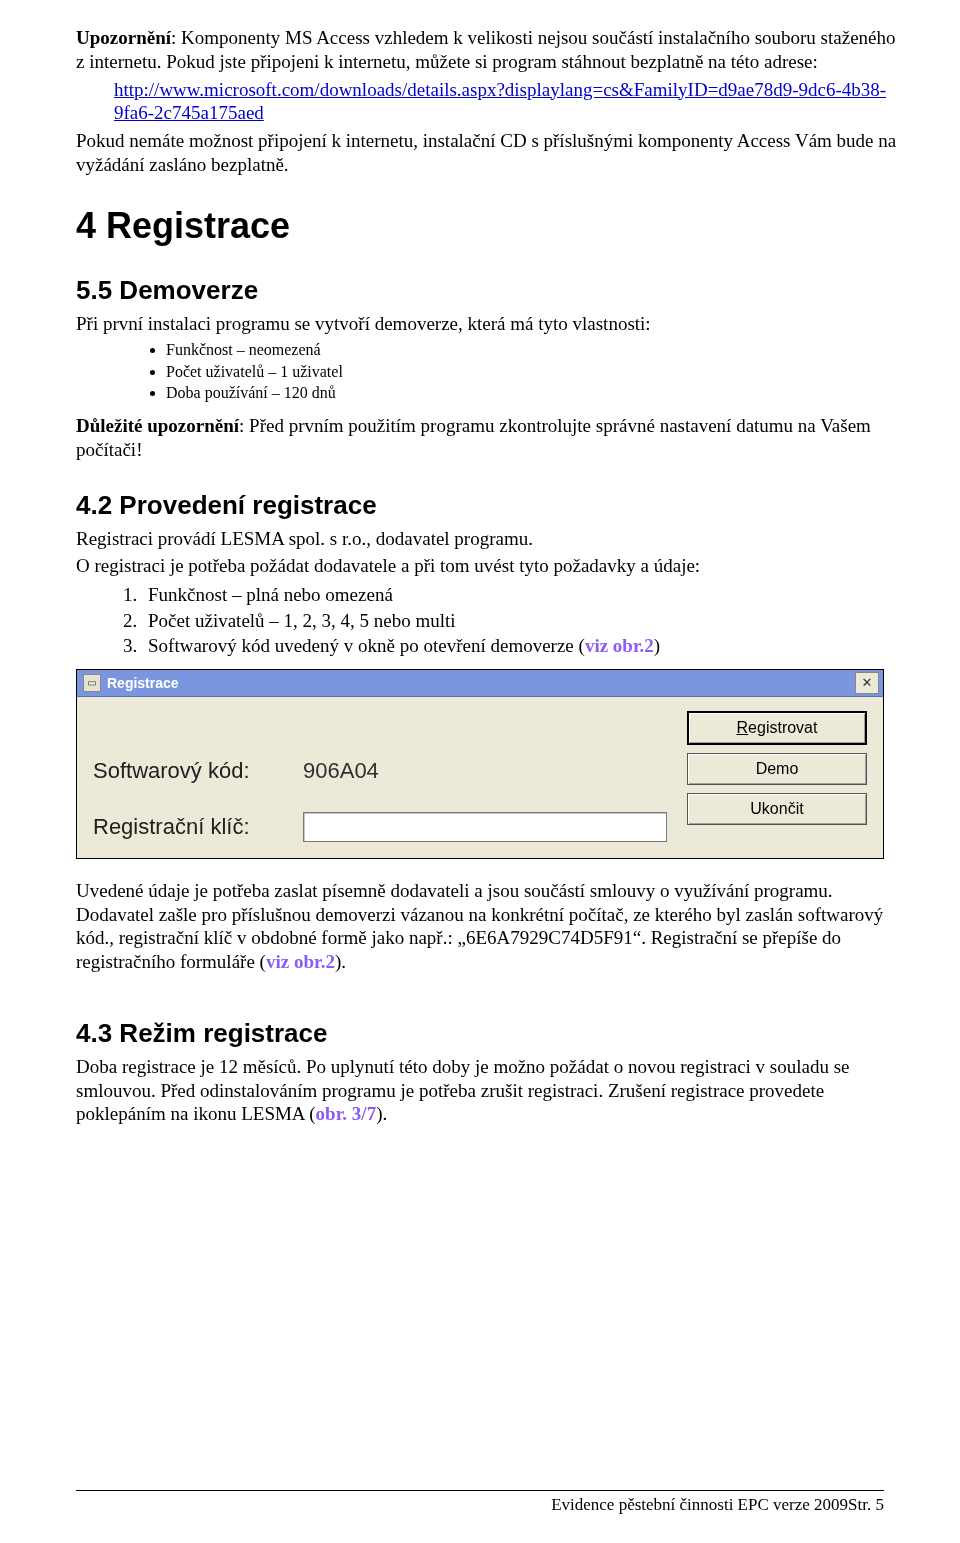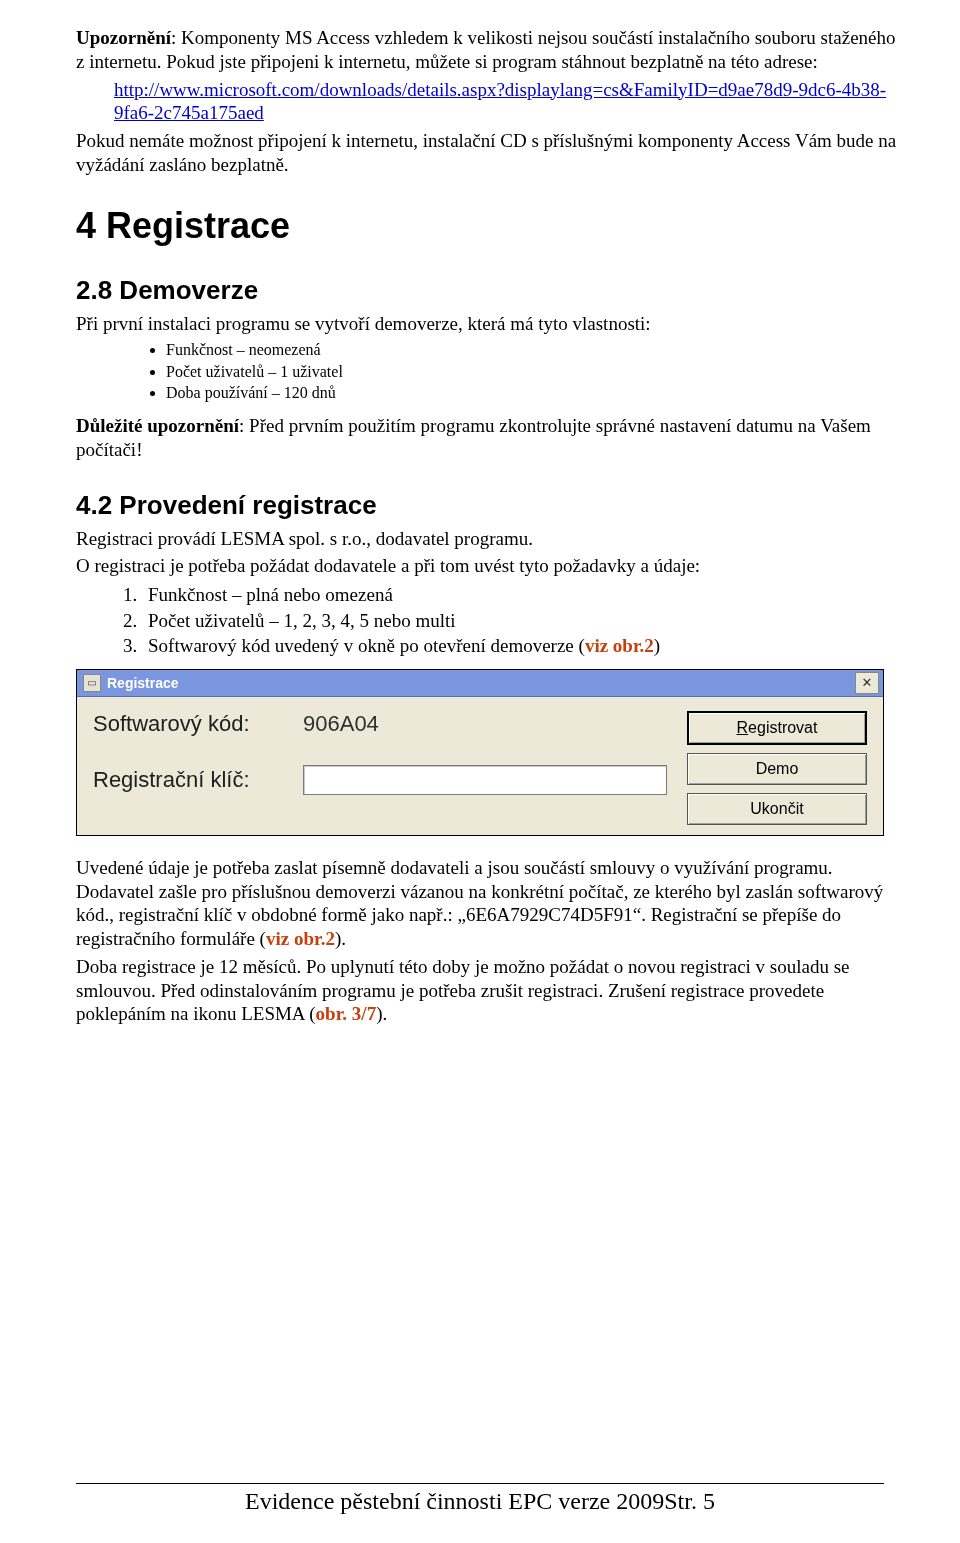--- a/index.html
+++ b/index.html
@@ -55,21 +55,21 @@
   }
   ol.numbered {
     margin: 2px 0 10px 0;
     padding-left: 66px;
   }
   ol.numbered li {
     font-size: 19px;
     line-height: 1.35;
     padding-left: 6px;
   }
-  .xref { color: #c2410c; }
+  .xref { color: #8b5cf6; }
 
   
   .dialog {
     width: 806px;
     border: 1px solid #000;
     background: #ece9d8;
     font-family: Tahoma, Arial, sans-serif;
     margin-top: 6px;
   }
   .dialog .titlebar {
@@ -160,49 +160,49 @@
     justify-content: center;
     box-shadow: 1px 1px 0 #fff inset, -1px -1px 0 #a0a0a0 inset;
   }
   .dialog .btn.default {
     border: 2px solid #000;
   }
   .dialog .btn .ul { text-decoration: underline; }
   .dialog .body.flex {
     display: flex;
   }
-  .dialog .left { flex: 1; }
+  .dialog .left { flex: 1; margin-top: 47px; }
   .footer {
     position: absolute;
     left: 76px;
     right: 76px;
     bottom: 28px;
     border-top: 1px solid #000;
     padding-top: 4px;
-    font-size: 24px;
-    display: flex;
-    justify-content: center;
+    font-size: 17px;
+    display: flex;
+    justify-content: flex-end;
   }
 </style>
 </head>
 <body>
 
 <div class="page">
 
   <p>
     <span class="bold">Upozornění</span><span>: Komponenty MS Access vzhledem k velikosti nejsou součástí instalačního souboru staženého z internetu. Pokud jste připojeni k internetu, můžete si program stáhnout bezplatně na této adrese:</span>
   </p>
   <p class="indent">
     <a class="link" href="#">http://www.microsoft.com/downloads/details.aspx?displaylang=cs&amp;FamilyID=d9ae78d9-9dc6-4b38-9fa6-2c745a175aed</a>
   </p>
   <p>Pokud nemáte možnost připojení k internetu, instalační CD s příslušnými komponenty Access Vám bude na vyžádání zasláno bezplatně.</p>
 
   <h1 class="section">4  Registrace</h1>
 
-  <h2 class="subsection">2.8  Demoverze</h2>
+  <h2 class="subsection">5.5  Demoverze</h2>
   <p>Při první instalaci programu se vytvoří demoverze, která má tyto vlastnosti:</p>
   <ul class="bullets">
     <li>Funkčnost – neomezená</li>
     <li>Počet uživatelů – 1 uživatel</li>
     <li>Doba používání – 120 dnů</li>
   </ul>
   <p>
     <span class="bold">Důležité upozornění</span><span>: Před prvním použitím programu zkontrolujte správné nastavení datumu na Vašem počítači!</span>
   </p>
 
@@ -246,20 +246,21 @@
         <div class="btn">Demo</div>
         <div class="btn">Ukončit</div>
       </div>
     </div>
   </div>
 
   <p style="margin-top:20px;">
     <span>Uvedené údaje je potřeba zaslat písemně dodavateli a jsou součástí smlouvy o využívání programu. Dodavatel zašle pro příslušnou demoverzi vázanou na konkrétní počítač, ze kterého byl zaslán softwarový kód., registrační klíč v obdobné formě jako např.: „6E6A7929C74D5F91“. Registrační se přepíše do registračního formuláře (</span><span class="xref bold">viz obr.2</span><span>).</span>
   </p>
 
+  <h2 class="subsection" style="margin-top:44px;">4.3  Režim registrace</h2>
   <p>
     <span>Doba registrace je 12 měsíců. Po uplynutí této doby je možno požádat o novou registraci v souladu se smlouvou. Před odinstalováním programu je potřeba zrušit registraci. Zrušení registrace provedete poklepáním na ikonu LESMA (</span><span class="xref bold">obr. 3/7</span><span>).</span>
   </p>
 
   <div class="footer">
     <span>Evidence pěstební činnosti   EPC verze 2009</span>
     <span>Str. 5</span>
   </div>
 
 </div>

